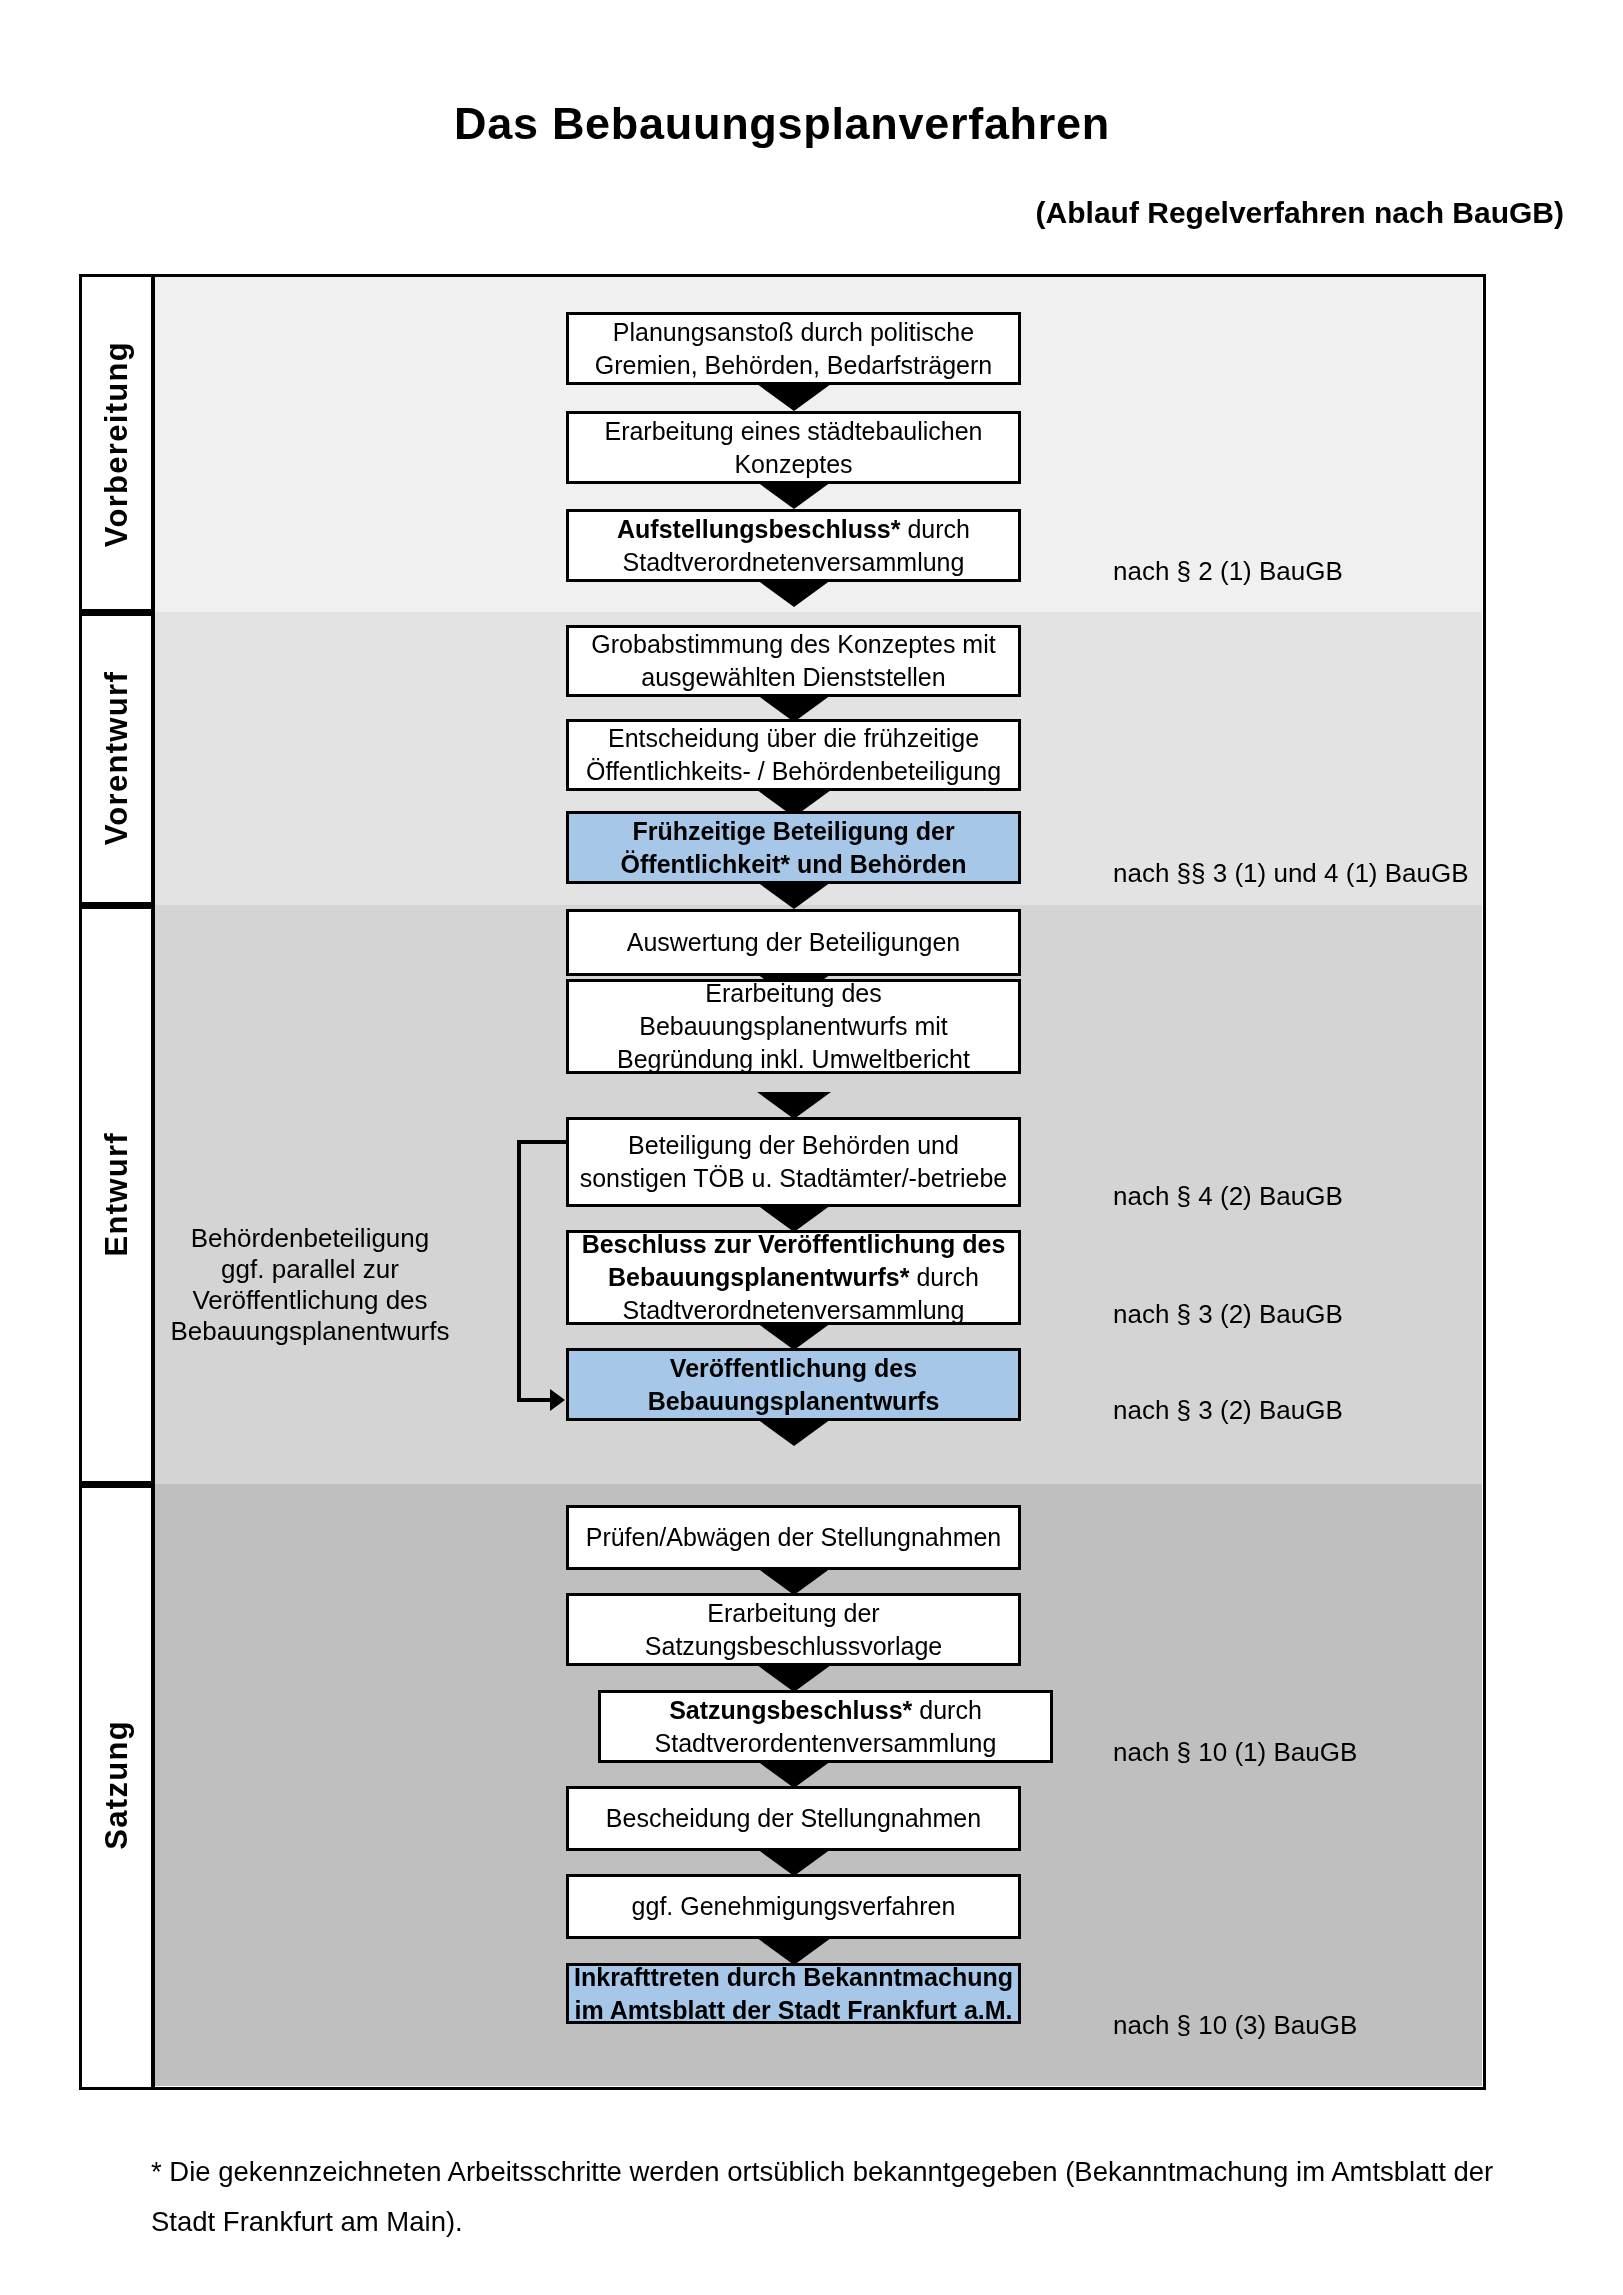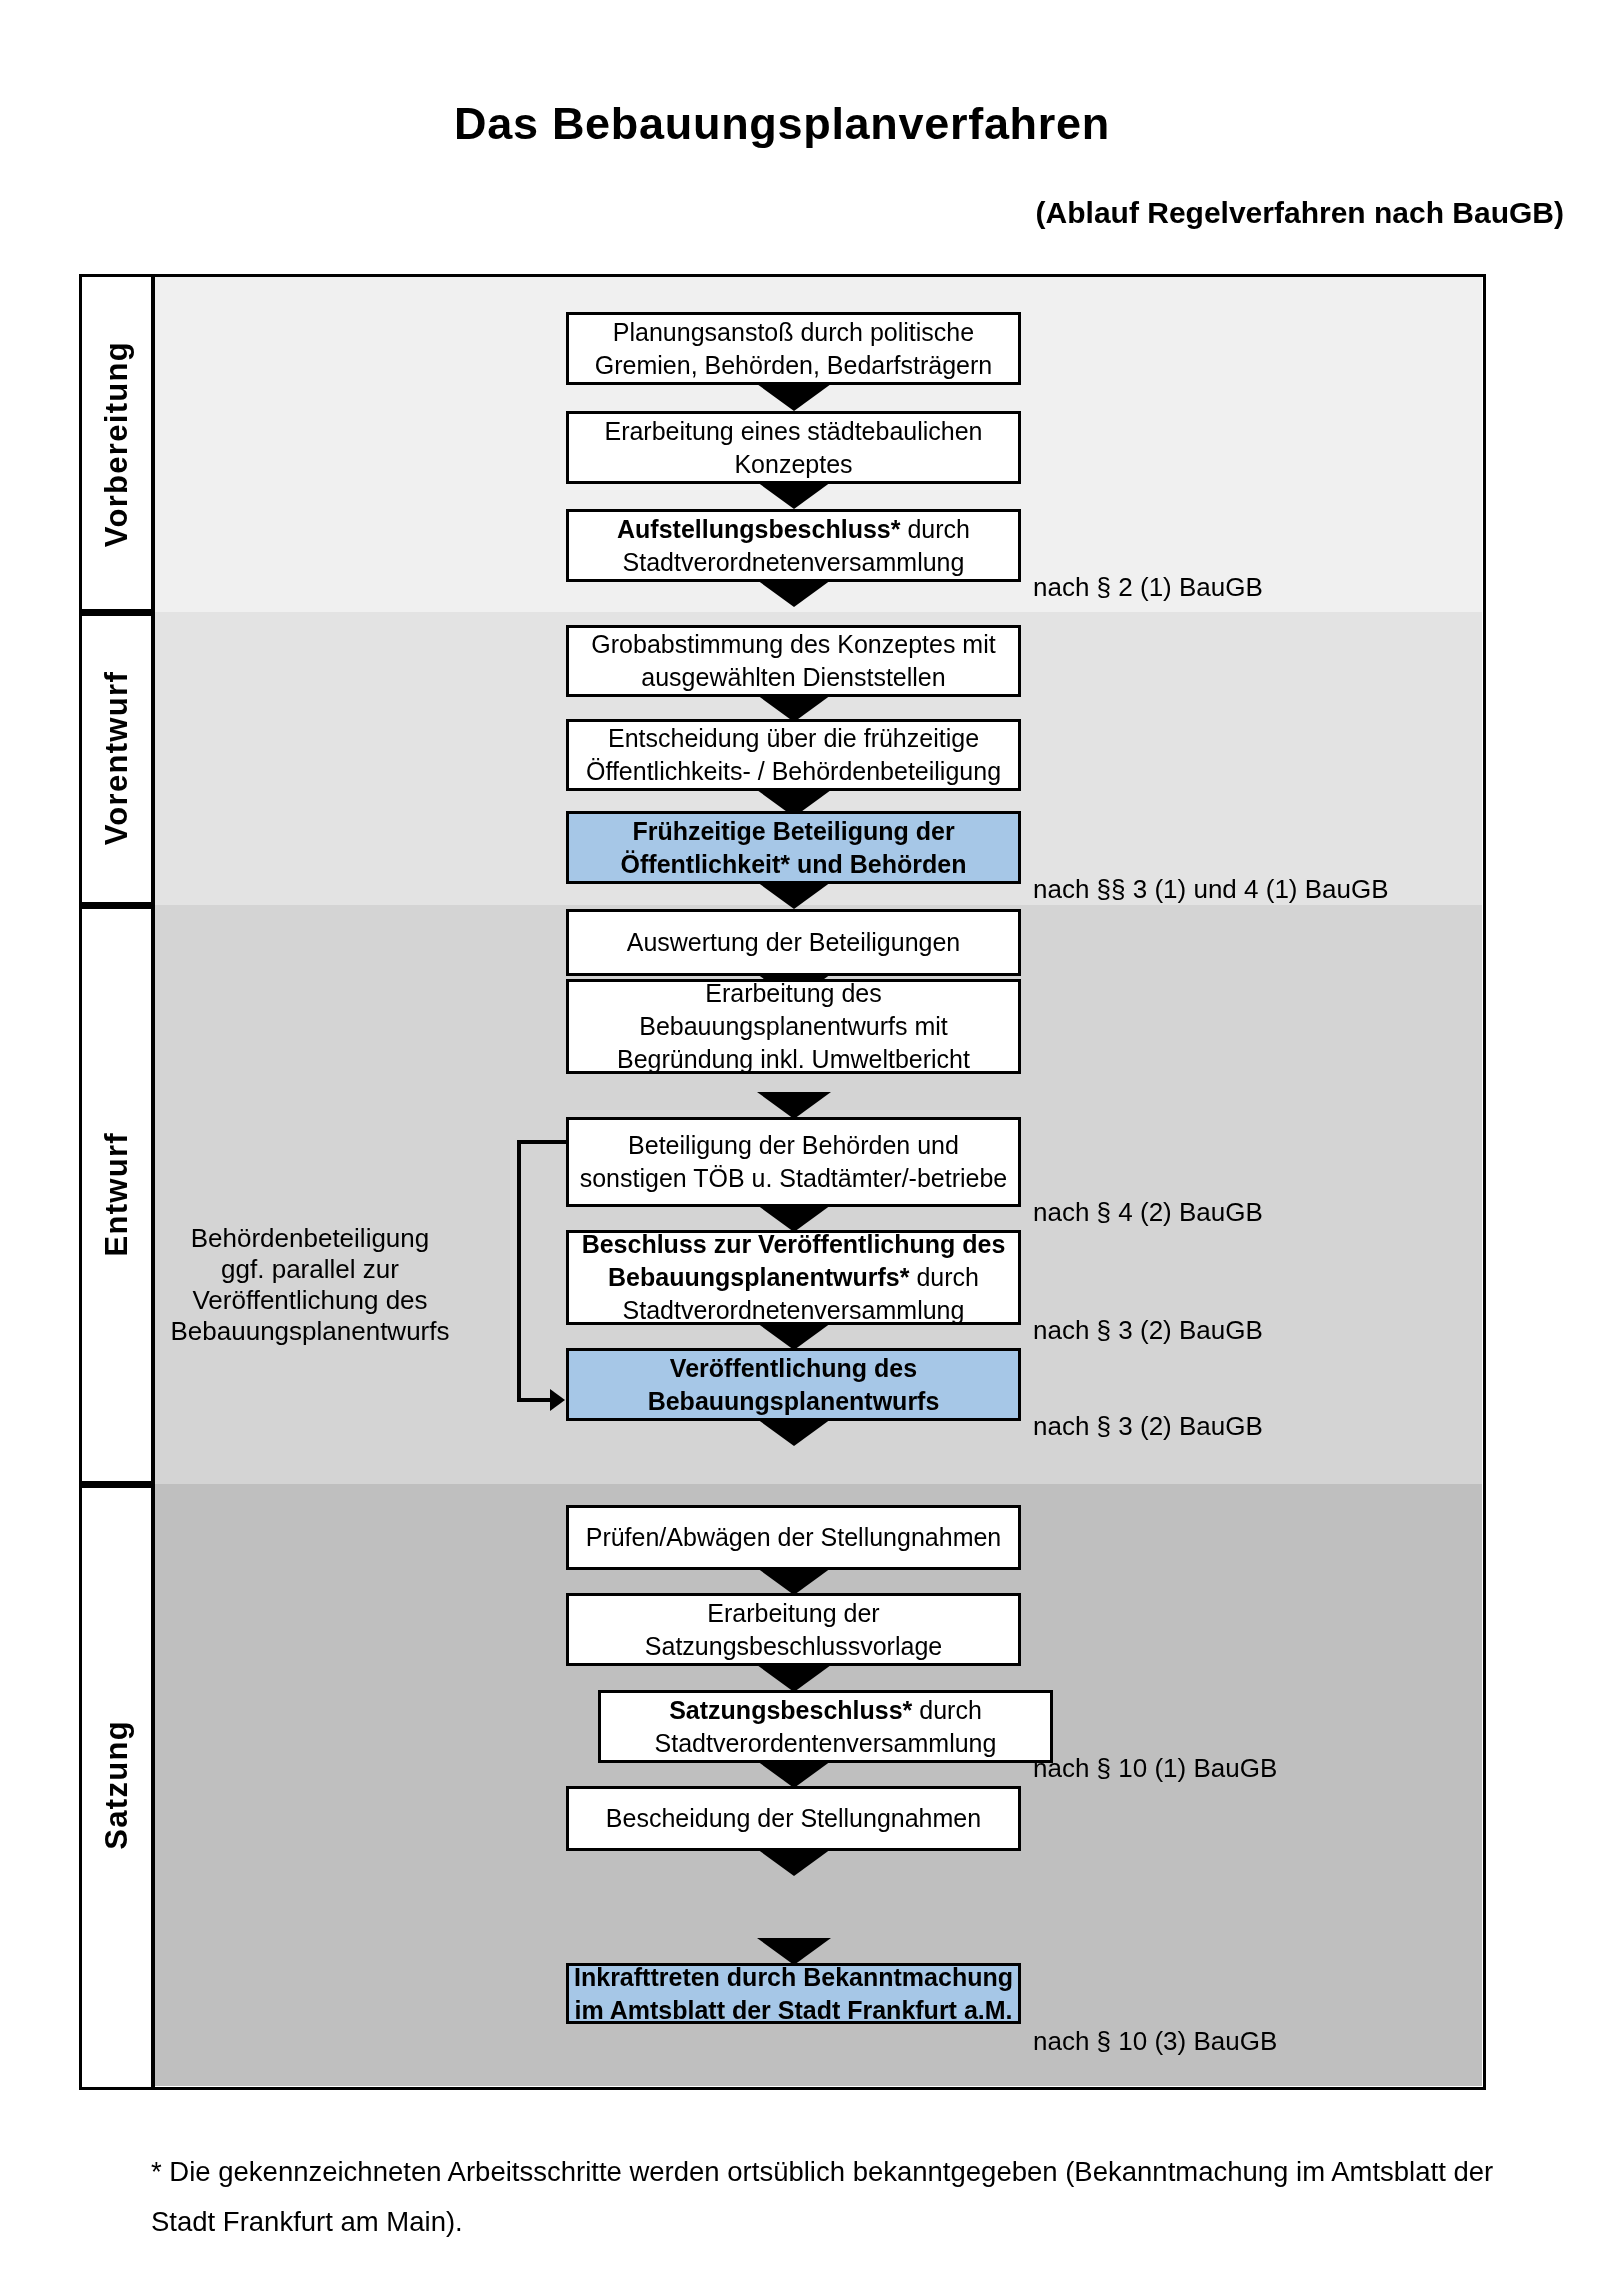--- a/index.html
+++ b/index.html
@@ -12,21 +12,21 @@
   .label-col-border{left:69px;top:0;width:3.9px;height:100%;background:#000;}
   .phase-label-cell{left:0;width:69px;background:#fff;display:flex;align-items:center;justify-content:center;}
   .phase-label{writing-mode:vertical-rl;transform:rotate(180deg);font-size:31px;font-weight:bold;letter-spacing:1.3px;white-space:nowrap;}
   .label-divider{left:0;width:73px;height:6.5px;background:#000;}
   .step{left:484px;width:455px;background:#fff;border:3.9px solid #000;box-sizing:border-box;
         display:flex;flex-direction:column;align-items:center;justify-content:center;
         font-size:25px;line-height:33px;text-align:center;}
   .step.hl{font-weight:bold;}
   .seg-b{font-weight:bold;}
   .arrow-down{width:0;height:0;border-left:37px solid transparent;border-right:37px solid transparent;border-top:27.5px solid #000;}
-  .note-right{left:951px;width:406px;font-size:26px;white-space:nowrap;text-align:left;margin-top:16px;}
+  .note-right{left:1031px;width:406px;font-size:26px;white-space:nowrap;text-align:left;}
   #side-note{left:58px;width:340px;text-align:center;font-size:26px;line-height:31px;}
   .conn{background:#000;}
   .conn-arrowhead{width:0;height:0;border-top:11px solid transparent;border-bottom:11px solid transparent;border-left:15.7px solid #000;}
   #footnote{left:151px;top:2147px;width:1348px;font-size:27.5px;line-height:50px;text-align:left;}
 </style>
 </head>
 <body>
 
 <div class="abs" id="title">Das Bebauungsplanverfahren</div>
 <div class="abs" id="subtitle">(Ablauf Regelverfahren nach BauGB)</div>
@@ -125,20 +125,23 @@
     <div class="abs step" style="top: 1413px; height: 73px; margin-left: 32px;">
       <div><span class="seg-b">Satzungsbeschluss*</span><span class="seg"> durch</span></div>
       <div><span class="seg">Stadtverordentenversammlung</span></div>
     </div>
     <div class="abs arrow-down" style="left: 675px; top: 1484px;"></div>
     <div class="abs note-right" style="top: 1460px;">nach § 10 (1) BauGB</div>
     <div class="abs step" style="top: 1509px; height: 65px;">
       <div><span class="seg">Bescheidung der Stellungnahmen</span></div>
     </div>
     <div class="abs arrow-down" style="left: 675px; top: 1572px;"></div>
+    <div class="abs step" style="top: 1597px; height: 65px;">
+      <div><span class="seg">ggf. Genehmigungsverfahren</span></div>
+    </div>
     <div class="abs arrow-down" style="left: 675px; top: 1661px;"></div>
     <div class="abs step hl" style="top: 1686px; height: 61px; background: rgb(166, 199, 231); text-align: center;">
       <div><span class="seg-b">Inkrafttreten</span><span class="seg"> durch Bekanntmachung</span></div>
       <div><span class="seg">im Amtsblatt der Stadt Frankfurt a.M.</span></div>
     </div>
     <div class="abs note-right" style="top: 1733px;">nach § 10 (3) BauGB</div>
     <div class="abs" id="side-note" style="top: 946px;">
       <div>Behördenbeteiligung</div>
       <div>ggf. parallel zur</div>
       <div>Veröffentlichung des</div>

